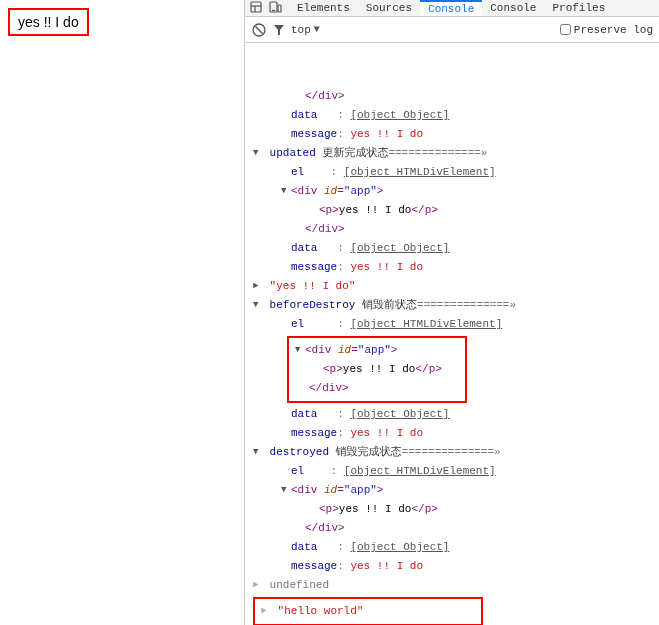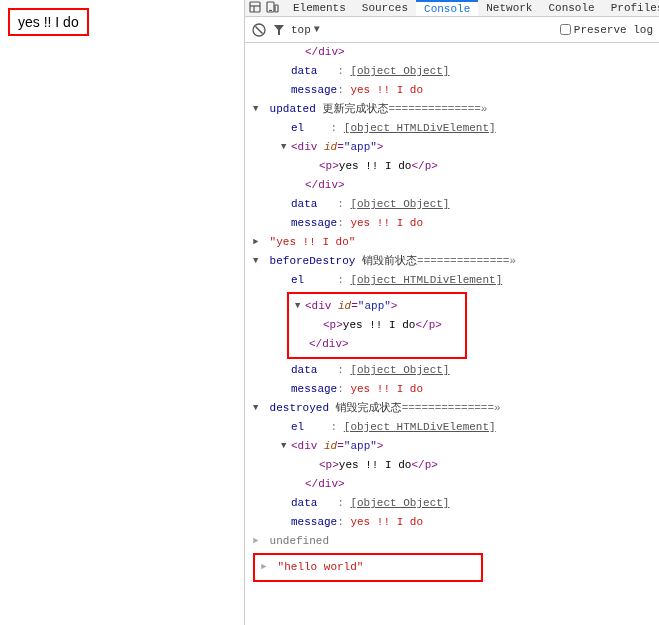--- a/index.html
+++ b/index.html
@@ -112,20 +112,21 @@
       height: 11px;
     }
 
     
     #console-content {
       flex: 1;
       overflow-y: auto;
       overflow-x: hidden;
       background: #fff;
       padding: 0;
+      margin-top: 44px;
     }
 
     .console-line {
       display: flex;
       align-items: flex-start;
       min-height: 16px;
       padding: 1px 0 1px 8px;
       line-height: 16px;
       border-bottom: 1px solid transparent;
     }
@@ -189,21 +190,20 @@
     <div class="tab-icon" style="margin-right:6px;">
       <svg width="14" height="14" viewBox="0 0 14 14" fill="none" xmlns="http://www.w3.org/2000/svg">
         <rect x="2" y="1" width="7" height="10" rx="1" stroke="#555" stroke-width="1.2" fill="none"></rect>
         <rect x="10" y="4" width="3" height="7" rx="0.5" stroke="#555" stroke-width="1.2" fill="none"></rect>
         <line x1="4" y1="9.5" x2="7" y2="9.5" stroke="#555" stroke-width="1.2"></line>
       </svg>
     </div>
     <div class="tab-item">Elements</div>
     <div class="tab-item">Sources</div>
     <div class="tab-item active">Console</div>
-    <div class="tab-item">Network</div>
     <div class="tab-item">Console</div>
     <div class="tab-item">Profiles</div>
   </div>
 
   <div id="console-toolbar">
     <div class="toolbar-icon">
       <svg width="14" height="14" viewBox="0 0 14 14">
         <circle cx="7" cy="7" r="6" stroke="#555" stroke-width="1.3" fill="none"></circle>
         <line x1="3.5" y1="3.5" x2="10.5" y2="10.5" stroke="#555" stroke-width="1.5"></line>
       </svg>

